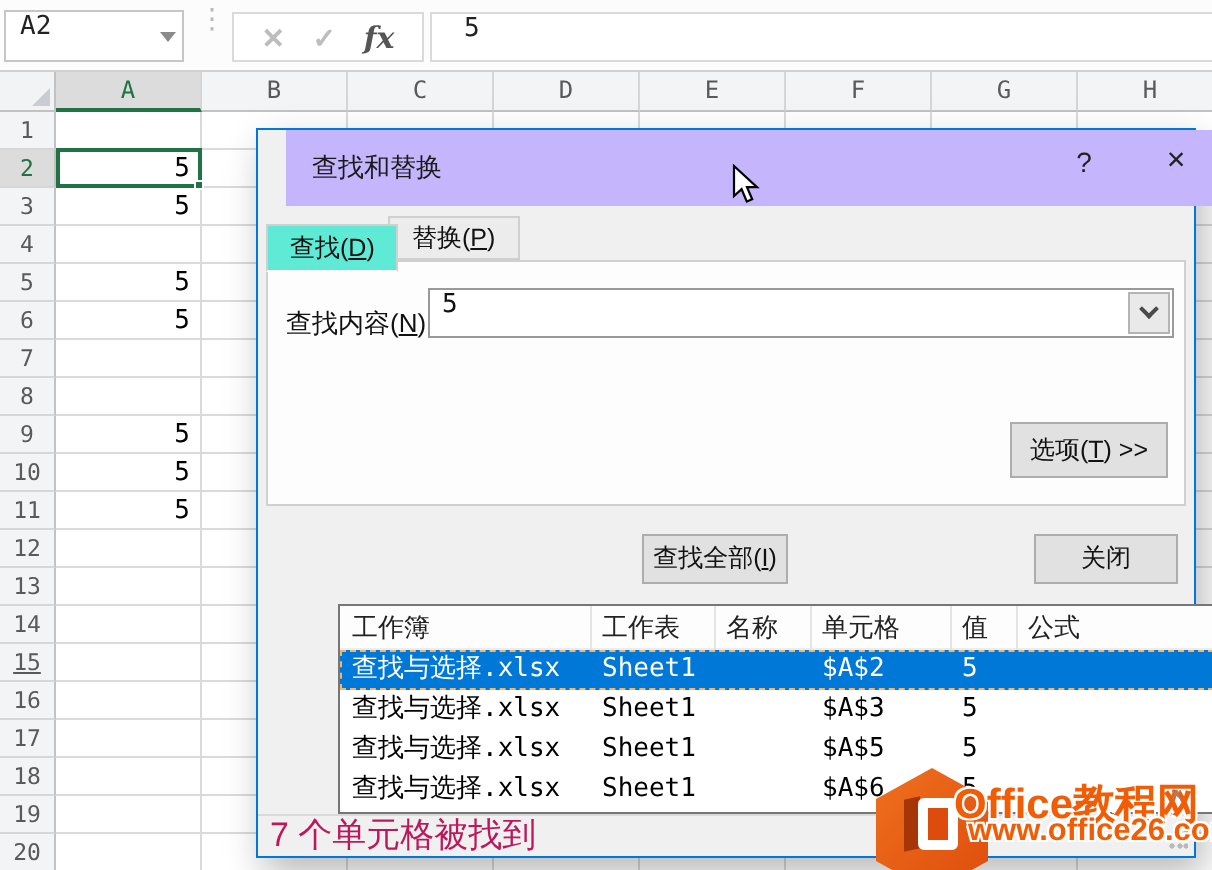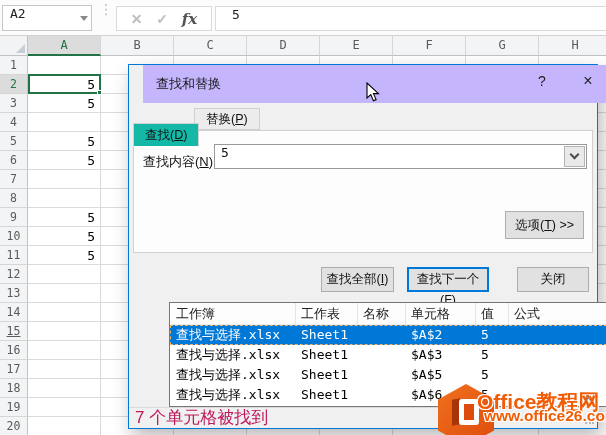--- a/index.html
+++ b/index.html
@@ -37,21 +37,21 @@
 
   
   .dialog{position:absolute;left:128px;top:64px;width:470px;height:365px;background:#f0f0f0;border:1px solid #0078d7;
     box-shadow:4px 8px 18px rgba(0,0,0,.28);font-size:13px;color:#111;}
   .dlg-titlebar{position:absolute;left:14px;top:0;width:100%;height:38px;background:#c4b5fd;}
   .dlg-title{position:absolute;left:13px;top:10px;font-size:13px;color:#1a1a1a;}
   .dlg-help,.dlg-close{position:absolute;top:4px;width:26px;height:24px;text-align:center;line-height:24px;color:#222;}
   .dlg-help{left:386px;font-size:14px;}
   .dlg-close{left:432px;font-size:16px;}
   .tab{position:absolute;border:1px solid #d0d0d0;text-align:center;font-size:12.5px;padding:0 11px;color:#111;}
-  .tab.active{left:4px;top:58px;height:24px;line-height:22px;background:#14b8a6;border-bottom:1px solid #fdfdfd;z-index:2;}
+  .tab.active{left:4px;top:47px;height:24px;line-height:22px;background:#5eead4;border-bottom:1px solid #fdfdfd;z-index:2;}
   .tab.inactive{left:65px;top:43px;height:22px;line-height:20px;background:#ececec;}
   .page{position:absolute;left:4px;top:65px;width:460px;height:123px;background:#fdfdfd;border:1px solid #d0d0d0;z-index:1;}
   .find-label{position:absolute;left:9px;top:22px;font-size:13px;}
   .combo{position:absolute;left:80px;top:13px;width:373px;height:25px;background:#fff;border:1px solid #999;}
   .combo .val{position:absolute;left:6px;top:0;line-height:23px;font:13px "DejaVu Sans Mono",monospace;}
   .combo .btn{position:absolute;right:1px;top:1px;width:21px;height:21px;background:#e9e9e9;border:1px solid #b4b4b4;}
   .chev{display:block;width:7px;height:7px;border-right:2px solid #4a4a4a;border-bottom:2px solid #4a4a4a;transform:rotate(45deg);margin:4px auto 0;}
   .btn{background:#e1e1e1;border:1px solid #adadad;text-align:center;font-size:12.5px;color:#111;}
   .opt-btn{position:absolute;left:371px;top:80px;width:79px;height:28px;line-height:26px;}
   .act-btn{position:absolute;top:202px;height:25px;line-height:23px;}
@@ -179,21 +179,20 @@
       <div class="combo">
         <span class="val">5</span>
         <span class="btn">
             <i class="chev"></i>
           </span>
       </div>
       <div class="btn opt-btn"><span>选项(</span><u>T</u><span>) &gt;&gt;</span></div>
     </div>
 
     <div class="btn act-btn btn-findall"><span>查找全部(</span><u>I</u><span>)</span></div>
-    <div class="btn act-btn btn-findnext"><span>查找下一个(</span><u>F</u><span>)</span></div>
     <div class="btn act-btn btn-close">关闭</div>
 
     <div class="list">
       <div class="list-head" id="listhead">
           <span style="left: 6px;">工作簿</span>
           <span style="left: 131px;">工作表</span>
           <span style="left: 193px;">名称</span>
           <span style="left: 241px;">单元格</span>
           <span style="left: 311px;">值</span>
           <span style="left: 344px;">公式</span>

